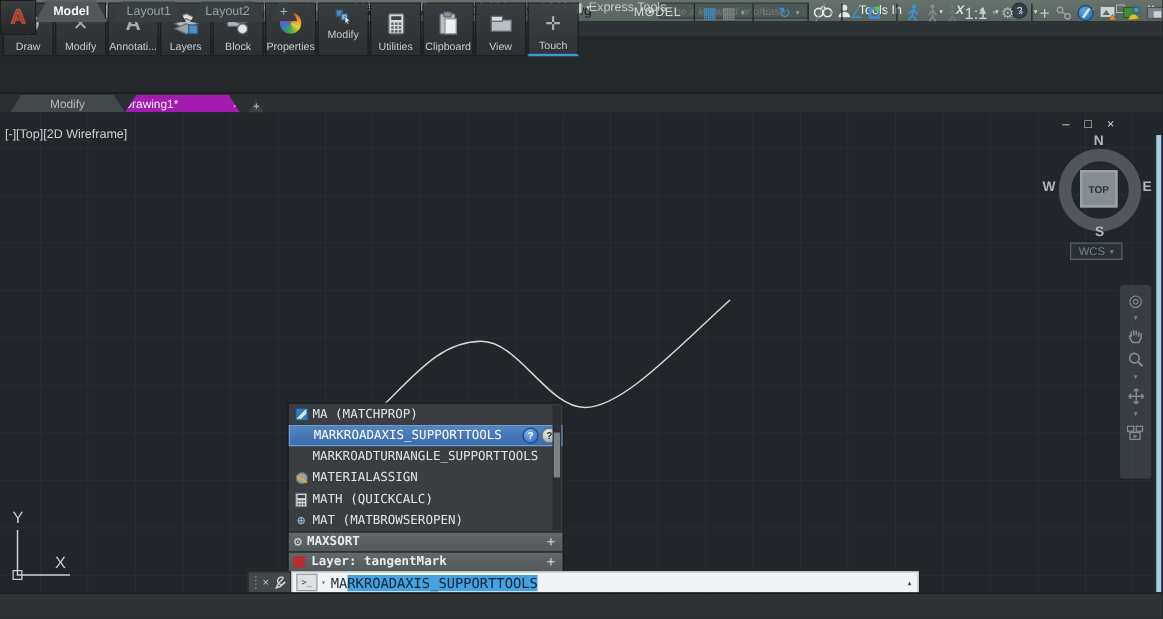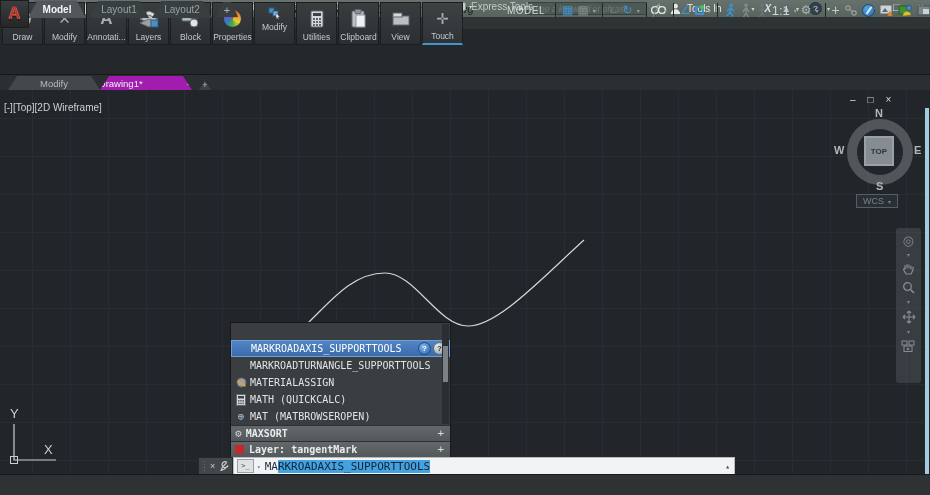--- a/index.html
+++ b/index.html
@@ -414,20 +414,29 @@
 
   <svg id="ucs" class="ab" width="70" height="70">
     <text x="8" y="16" fill="#c9ced2" font-size="13" font-family="Liberation Sans">Y</text>
     <path d="M12 22 V58 H54" fill="none" stroke="#c9ced2" stroke-width="1.2"></path>
     <rect x="8.5" y="54.5" width="7" height="7" fill="none" stroke="#c9ced2"></rect>
     <text x="42" y="52" fill="#c9ced2" font-size="13" font-family="Liberation Sans">X</text>
   </svg>
 
   <div id="popup" class="ab">
     <div id="pplist">
+      <div class="pprow" style="top:0">
+        <span class="ic">
+            <svg width="11" height="11">
+              <rect x="0.5" y="0.5" width="10" height="10" fill="#3a78b8" stroke="#1e4a78"></rect>
+              <path d="M2 9 L9 2 M4 9 L9 4" stroke="#eef2f6" stroke-width="1.3"></path>
+            </svg>
+          </span>
+        <span>MA (MATCHPROP)</span>
+      </div>
       <div class="pprow sel" style="top:17px">
         <span class="noic"></span>
         <span>MARKROADAXIS_SUPPORTTOOLS</span>
         <span style="margin-left:auto;display:flex;gap:2px;padding-right:3px">
           <span class="hcirc blue">
               <span>?</span>
             </span>
           <span class="hcirc grey">
               <span>?</span>
             </span>

